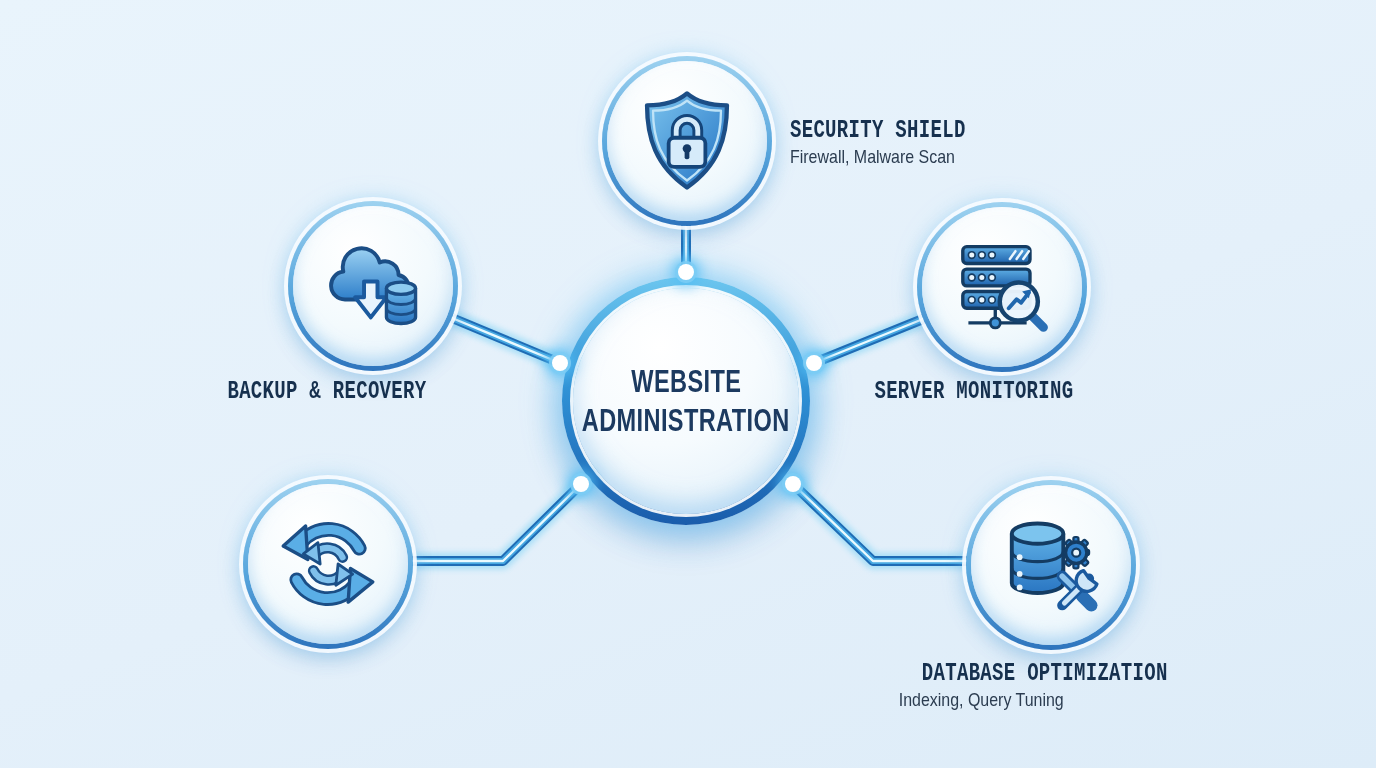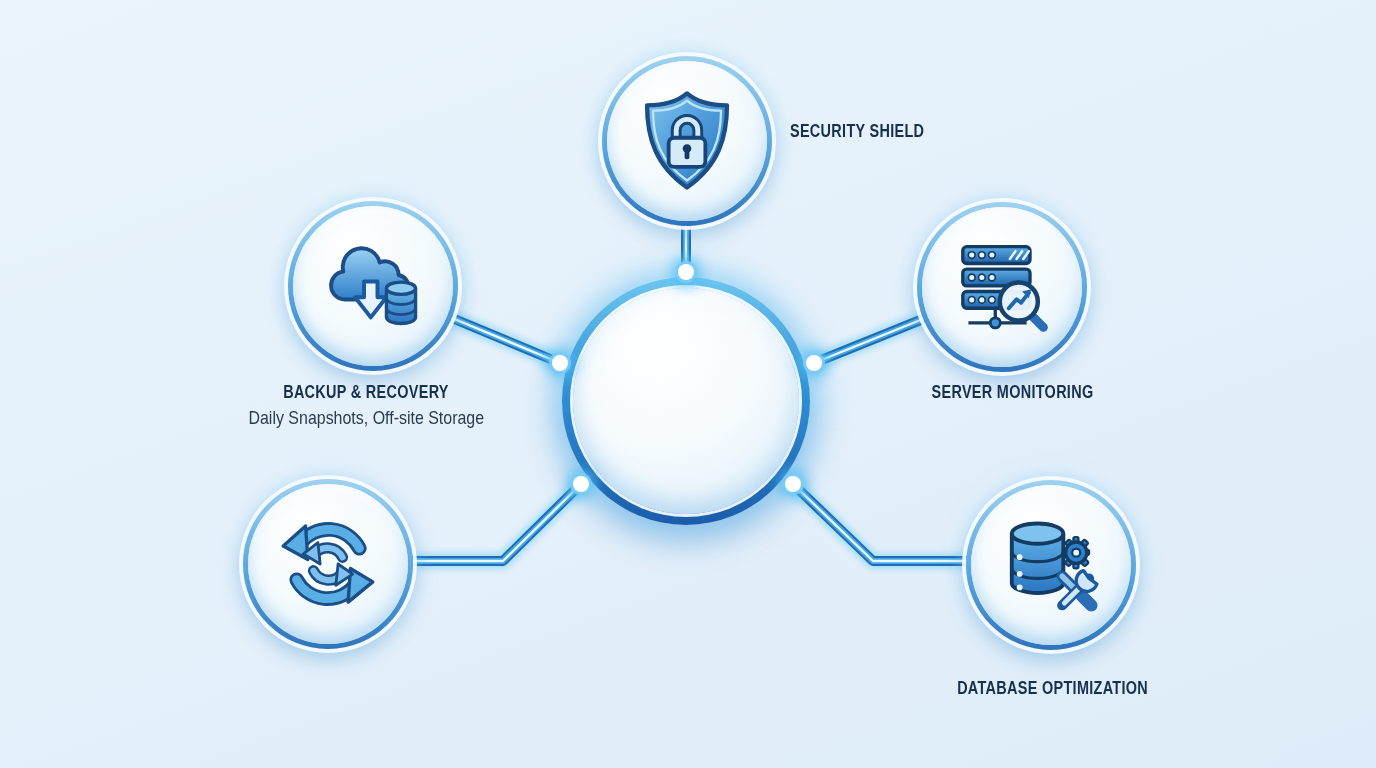--- a/index.html
+++ b/index.html
@@ -48,31 +48,31 @@
     box-shadow:inset 0 -8px 14px rgba(150,200,238,.6), inset 0 5px 10px rgba(255,255,255,.95);
   }
   .sat svg{position:relative;z-index:1;}
   .sat-security{left:602px;top:56px;}
   .sat-backup{left:288px;top:201px;}
   .sat-monitoring{left:917px;top:202px;}
   .sat-updates{left:243px;top:479px;}
   .sat-database{left:966px;top:480px;}
   
   .label{position:absolute;z-index:4;}
-  .label .t{font-weight:bold;font-size:19px;line-height:29px;color:#16304e;letter-spacing:.4px;white-space:nowrap;}
+  .label .t{font-weight:bold;font-size:25px;line-height:29px;color:#16304e;letter-spacing:.4px;white-space:nowrap;font-family:Liberation Mono, monospace;}
   .label .s{font-size:19px;line-height:24px;color:#2b3c50;white-space:nowrap;}
-  .label.centered{text-align:center;width:340px;}
+  .label.centered{width:340px;}
   .cond{display:inline-block;transform:scaleX(.76);transform-origin:center;}
   .cond-s{display:inline-block;transform:scaleX(.84);transform-origin:center;}
   .label-left .cond,.label-left .cond-s{transform-origin:left;}
   .label-security{left:790px;top:116px;text-align:left;}
   .label-backup{left:196px;top:377px;}
   .label-monitoring{left:843px;top:377px;}
   .label-updates{left:160px;top:659px;}
-  .label-database{left:883px;top:659px;margin-top:14px;}
+  .label-database{left:883px;top:659px;}
 </style>
 </head>
 <body>
 
 <div class="canvas">
 
   <svg class="connector-layer" width="1376" height="768">
     <defs>
       <filter id="soft" x="-40%" y="-40%" width="180%" height="180%">
         <feGaussianBlur stdDeviation="3.2"></feGaussianBlur>
@@ -105,20 +105,24 @@
     <g>
       <path class="conn-glow" filter="url(#soft)" d="M968 561 H873 L793 484"></path>
       <path class="conn-dark" d="M968 561 H873 L793 484"></path>
       <path class="conn-mid" d="M968 561 H873 L793 484"></path>
       <path class="conn-core" d="M968 561 H873 L793 484"></path>
     </g>
   </svg>
 
   <div class="hub">
     <div class="hub-inner"></div>
+    <div class="hub-title">
+      <span class="cond">WEBSITE</span><br>
+      <span class="cond">ADMINISTRATION</span>
+    </div>
   </div>
 
   <div class="node-dot" style="left:678px;top:264px;"></div>
   <div class="node-dot" style="left:552px;top:355px;"></div>
   <div class="node-dot" style="left:806px;top:355px;"></div>
   <div class="node-dot" style="left:573px;top:476px;"></div>
   <div class="node-dot" style="left:785px;top:476px;"></div>
 
   <div class="sat sat-security">
     <div class="sat-inner"></div>
@@ -254,31 +258,32 @@
         <line x1="78" y1="78" x2="86" y2="86" stroke="#2a6fb5" stroke-width="11" stroke-linecap="round"></line>
         <line x1="60" y1="86" x2="84" y2="62" stroke="#1b5a9e" stroke-width="9" stroke-linecap="round"></line>
         <line x1="62" y1="84" x2="82" y2="64" stroke="#cfe7f8" stroke-width="4.5" stroke-linecap="round"></line>
         <path d="M79 55 A9.5 9.5 0 1 0 91 67 L84 62 Z" fill="#cfe7f8" stroke="#1b5a9e" stroke-width="3" stroke-linejoin="round"></path>
       </g>
     </svg>
   </div>
 
   <div class="label label-left label-security">
     <div class="t"><span class="cond">SECURITY SHIELD</span></div>
+    <div class="s"><span class="cond-s">Firewall, Malware Scan</span></div>
   </div>
 
   <div class="label centered label-backup">
     <div class="t"><span class="cond">BACKUP &amp; RECOVERY</span></div>
-    <div class="s"><span class="cond-s">Daily Snapshots, Off-site Storage</span></div>
   </div>
 
   <div class="label centered label-monitoring">
     <div class="t"><span class="cond">SERVER MONITORING</span></div>
   </div>
 
   <div class="label centered label-updates">
   </div>
 
   <div class="label centered label-database">
     <div class="t"><span class="cond">DATABASE OPTIMIZATION</span></div>
+    <div class="s"><span class="cond-s">Indexing, Query Tuning</span></div>
   </div>
 
 </div>
 
 </body></html>

